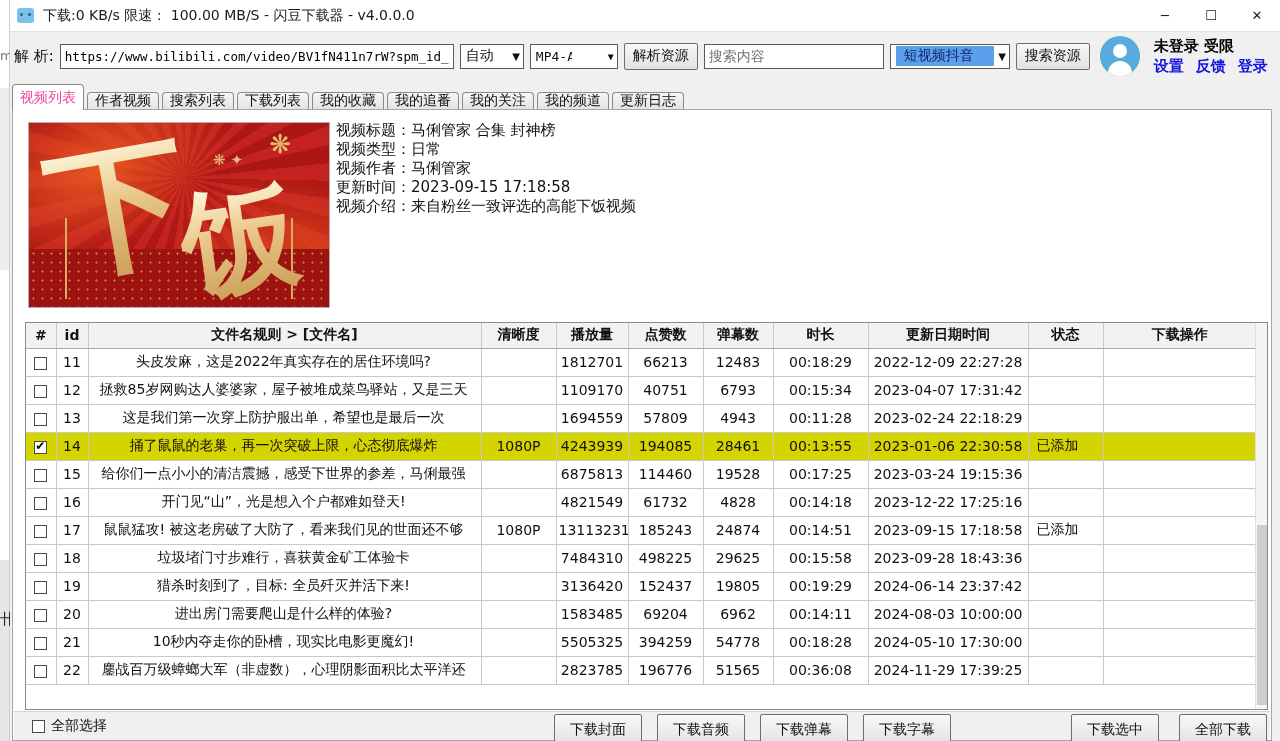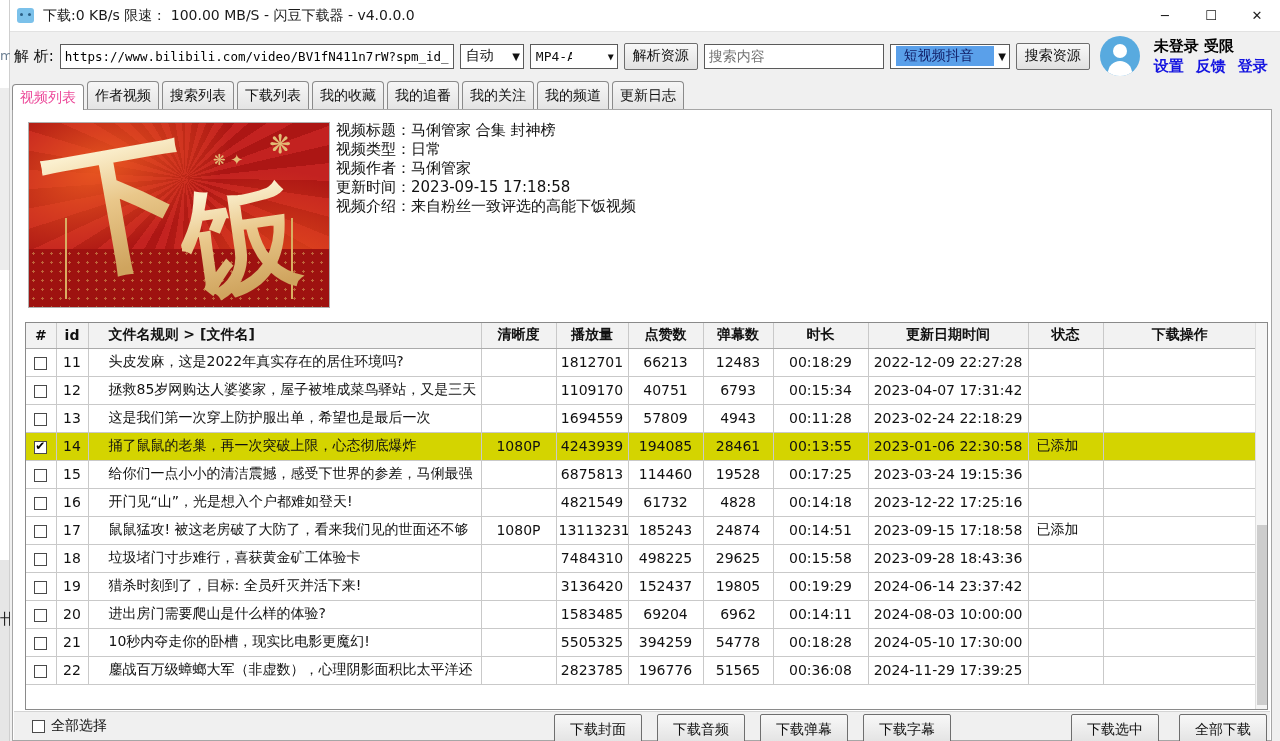--- a/index.html
+++ b/index.html
@@ -43,21 +43,21 @@
   .avatar { width:40px; height:40px; margin-left:4px; border-radius:50%; background:#58aadf; position:relative; overflow:hidden; flex:none; }
   .avatar::before { content:""; position:absolute; left:13px; top:8px; width:14px; height:14px; border-radius:50%; background:#fff; }
   .avatar::after { content:""; position:absolute; left:8px; top:25px; width:24px; height:16px; border-radius:12px 12px 0 0; background:#fff; }
   .loginbox { margin-left:8px; line-height:20px; white-space:nowrap; }
   .login-status { font-weight:bold; font-size:15px; color:#000; }
   .loginlinks { display:flex; gap:12px; }
   .loginlinks a { color:#1414e0; font-size:15px; font-weight:bold; text-decoration:none; }
 
   
   .tabbar { position:absolute; top:84px; left:2px; display:flex; align-items:flex-end; gap:3px; height:25px; z-index:5; }
-  .tab { height:28px; padding:0 7px; display:flex; align-items:center; background:linear-gradient(#f6f6f6,#e4e4e4); border:1px solid #8a8a8a; border-bottom:none; border-radius:4px 4px 0 0; font-size:14px; color:#111; }
+  .tab { height:17px; padding:0 7px; display:flex; align-items:center; background:linear-gradient(#f6f6f6,#e4e4e4); border:1px solid #8a8a8a; border-bottom:none; border-radius:4px 4px 0 0; font-size:14px; color:#111; }
   .tab.active { height:26px; background:#fff; color:#ec4899; margin-bottom:-1px; z-index:6; }
 
   
   .page { position:absolute; top:109px; left:2px; right:8px; bottom:0; background:#fff; border:1px solid #a6a6a6; }
 
   
   .thumb { position:absolute; left:18px; top:122px; width:302px; height:186px; border:1px solid #b0b0b0; background:#b91a18; overflow:hidden; z-index:6; }
   .rays { position:absolute; inset:0; background:repeating-conic-gradient(from 0deg at 52% 30%, #c32220 0deg 7deg, #ac1614 7deg 14deg); }
   .ribbon { position:absolute; border-radius:50%; }
   .r1 { left:-70px; top:-40px; width:280px; height:170px; background:radial-gradient(ellipse, rgba(234,88,32,.95), rgba(234,88,32,0) 70%); transform:rotate(-22deg); }
@@ -73,21 +73,21 @@
   .tchar:nth-of-type(2) { left:152px; top:58px; font-size:118px; transform:rotate(-8deg); }
 
   .vinfo { position:absolute; left:326px; top:121px; line-height:19px; font-size:15px; z-index:6; }
   .vinfo div { white-space:nowrap; }
 
   
   .table-wrap { position:absolute; left:15px; top:322px; width:1243px; height:388px; border:1px solid #8a8a8a; background:#fff; z-index:6; }
   table.grid { border-collapse:collapse; table-layout:fixed; width:1230px; }
   .grid th { height:25px; background:#f2f2f2; font-weight:bold; font-size:14px; border-right:1px solid #c9c9c9; border-bottom:1px solid #ababab; text-align:center; overflow:hidden; white-space:nowrap; }
   .grid td { height:28px; border-right:1px solid #c9c9c9; border-bottom:1px solid #c9c9c9; font-size:14px; text-align:center; overflow:hidden; white-space:nowrap; padding:0 2px; }
-  .grid th.c-title, .grid td.c-title { text-align:left; padding-left:20px; }
+  .grid th.c-title, .grid td.c-title { text-align:center; padding-left:0; }
   .grid td.c-s { text-align:left; padding-left:8px; }
   .grid th:last-child, .grid td:last-child { border-right:none; }
   .grid tr.hl td { background:#d4d400; }
   .cb { display:inline-block; width:13px; height:13px; border:1px solid #4a4a4a; background:#fff; position:relative; vertical-align:middle; }
   .cb.on::after { content:"✔"; position:absolute; left:0px; top:-3px; font-size:12px; color:#000; }
   .vscroll { position:absolute; top:0; bottom:0; right:0; width:12px; background:#f5f5f5; border-left:1px solid #dfdfdf; }
   .vthumb { position:absolute; left:1px; width:10px; top:202px; height:180px; background:#cdcdcd; }
 
   
   .bottombar { position:absolute; left:1px; right:1px; bottom:0; height:29px; background:#f0f0f0; border-top:1px solid #d4d4d4; z-index:7; }

